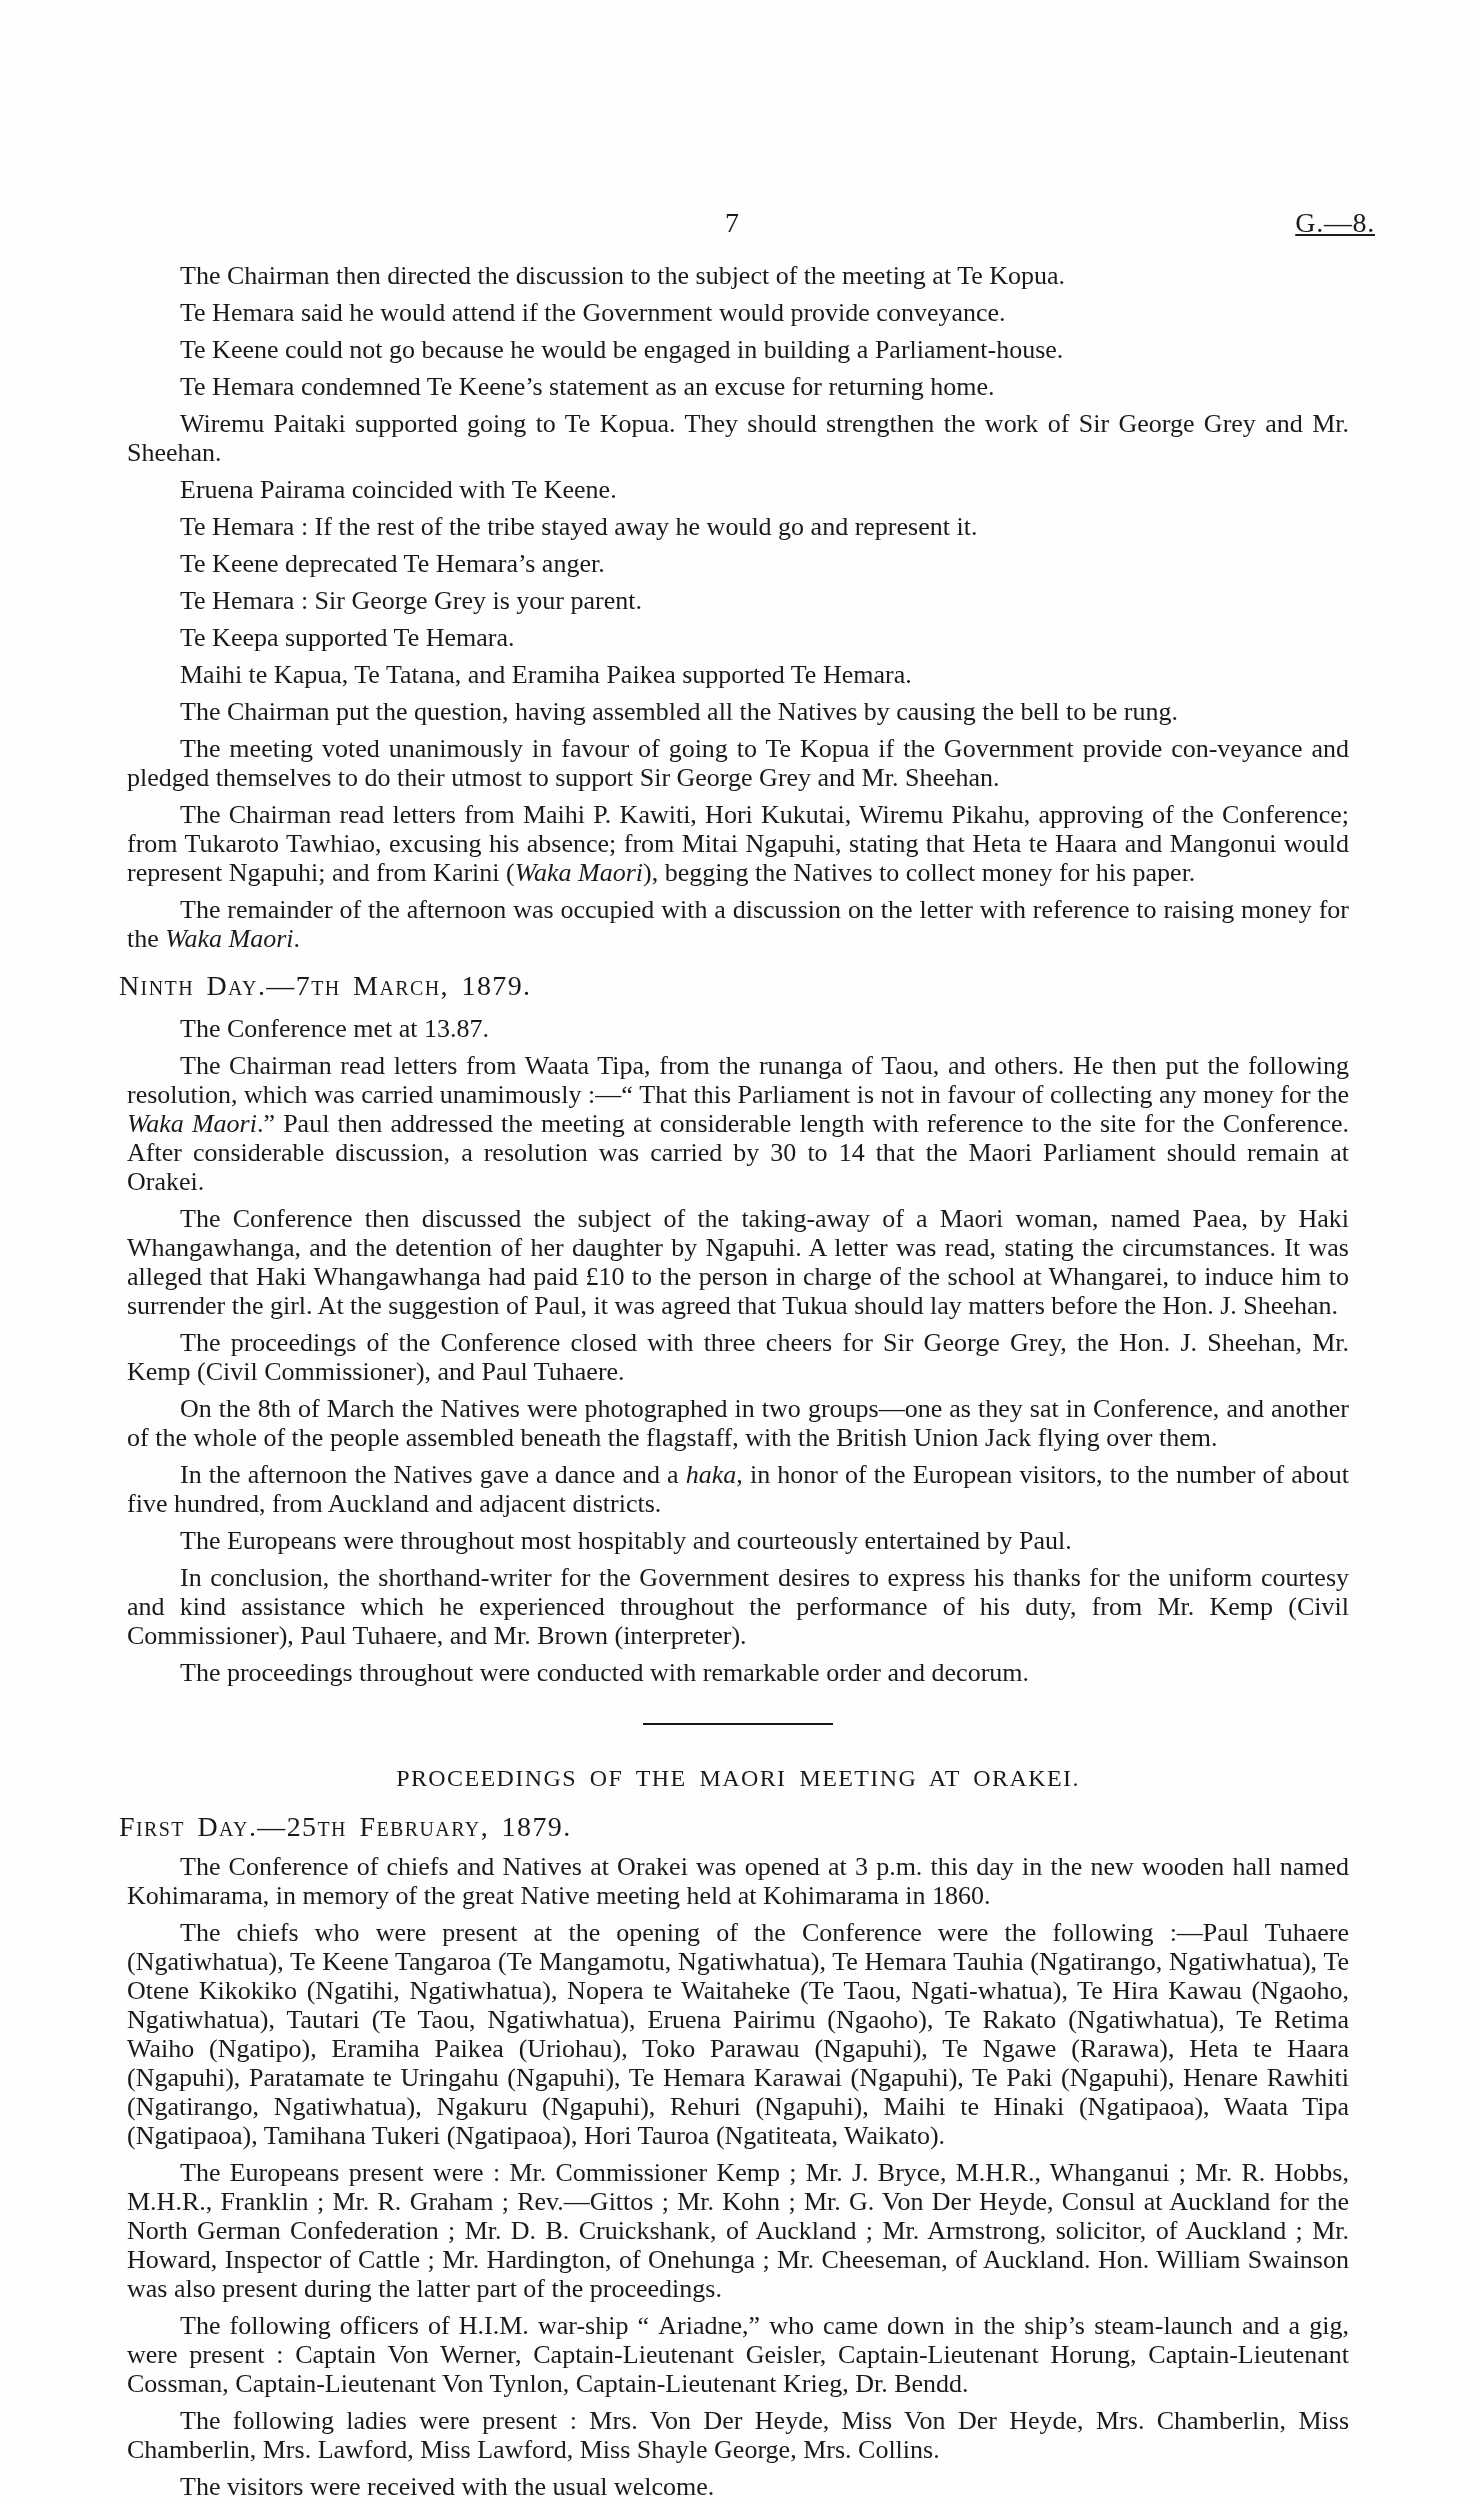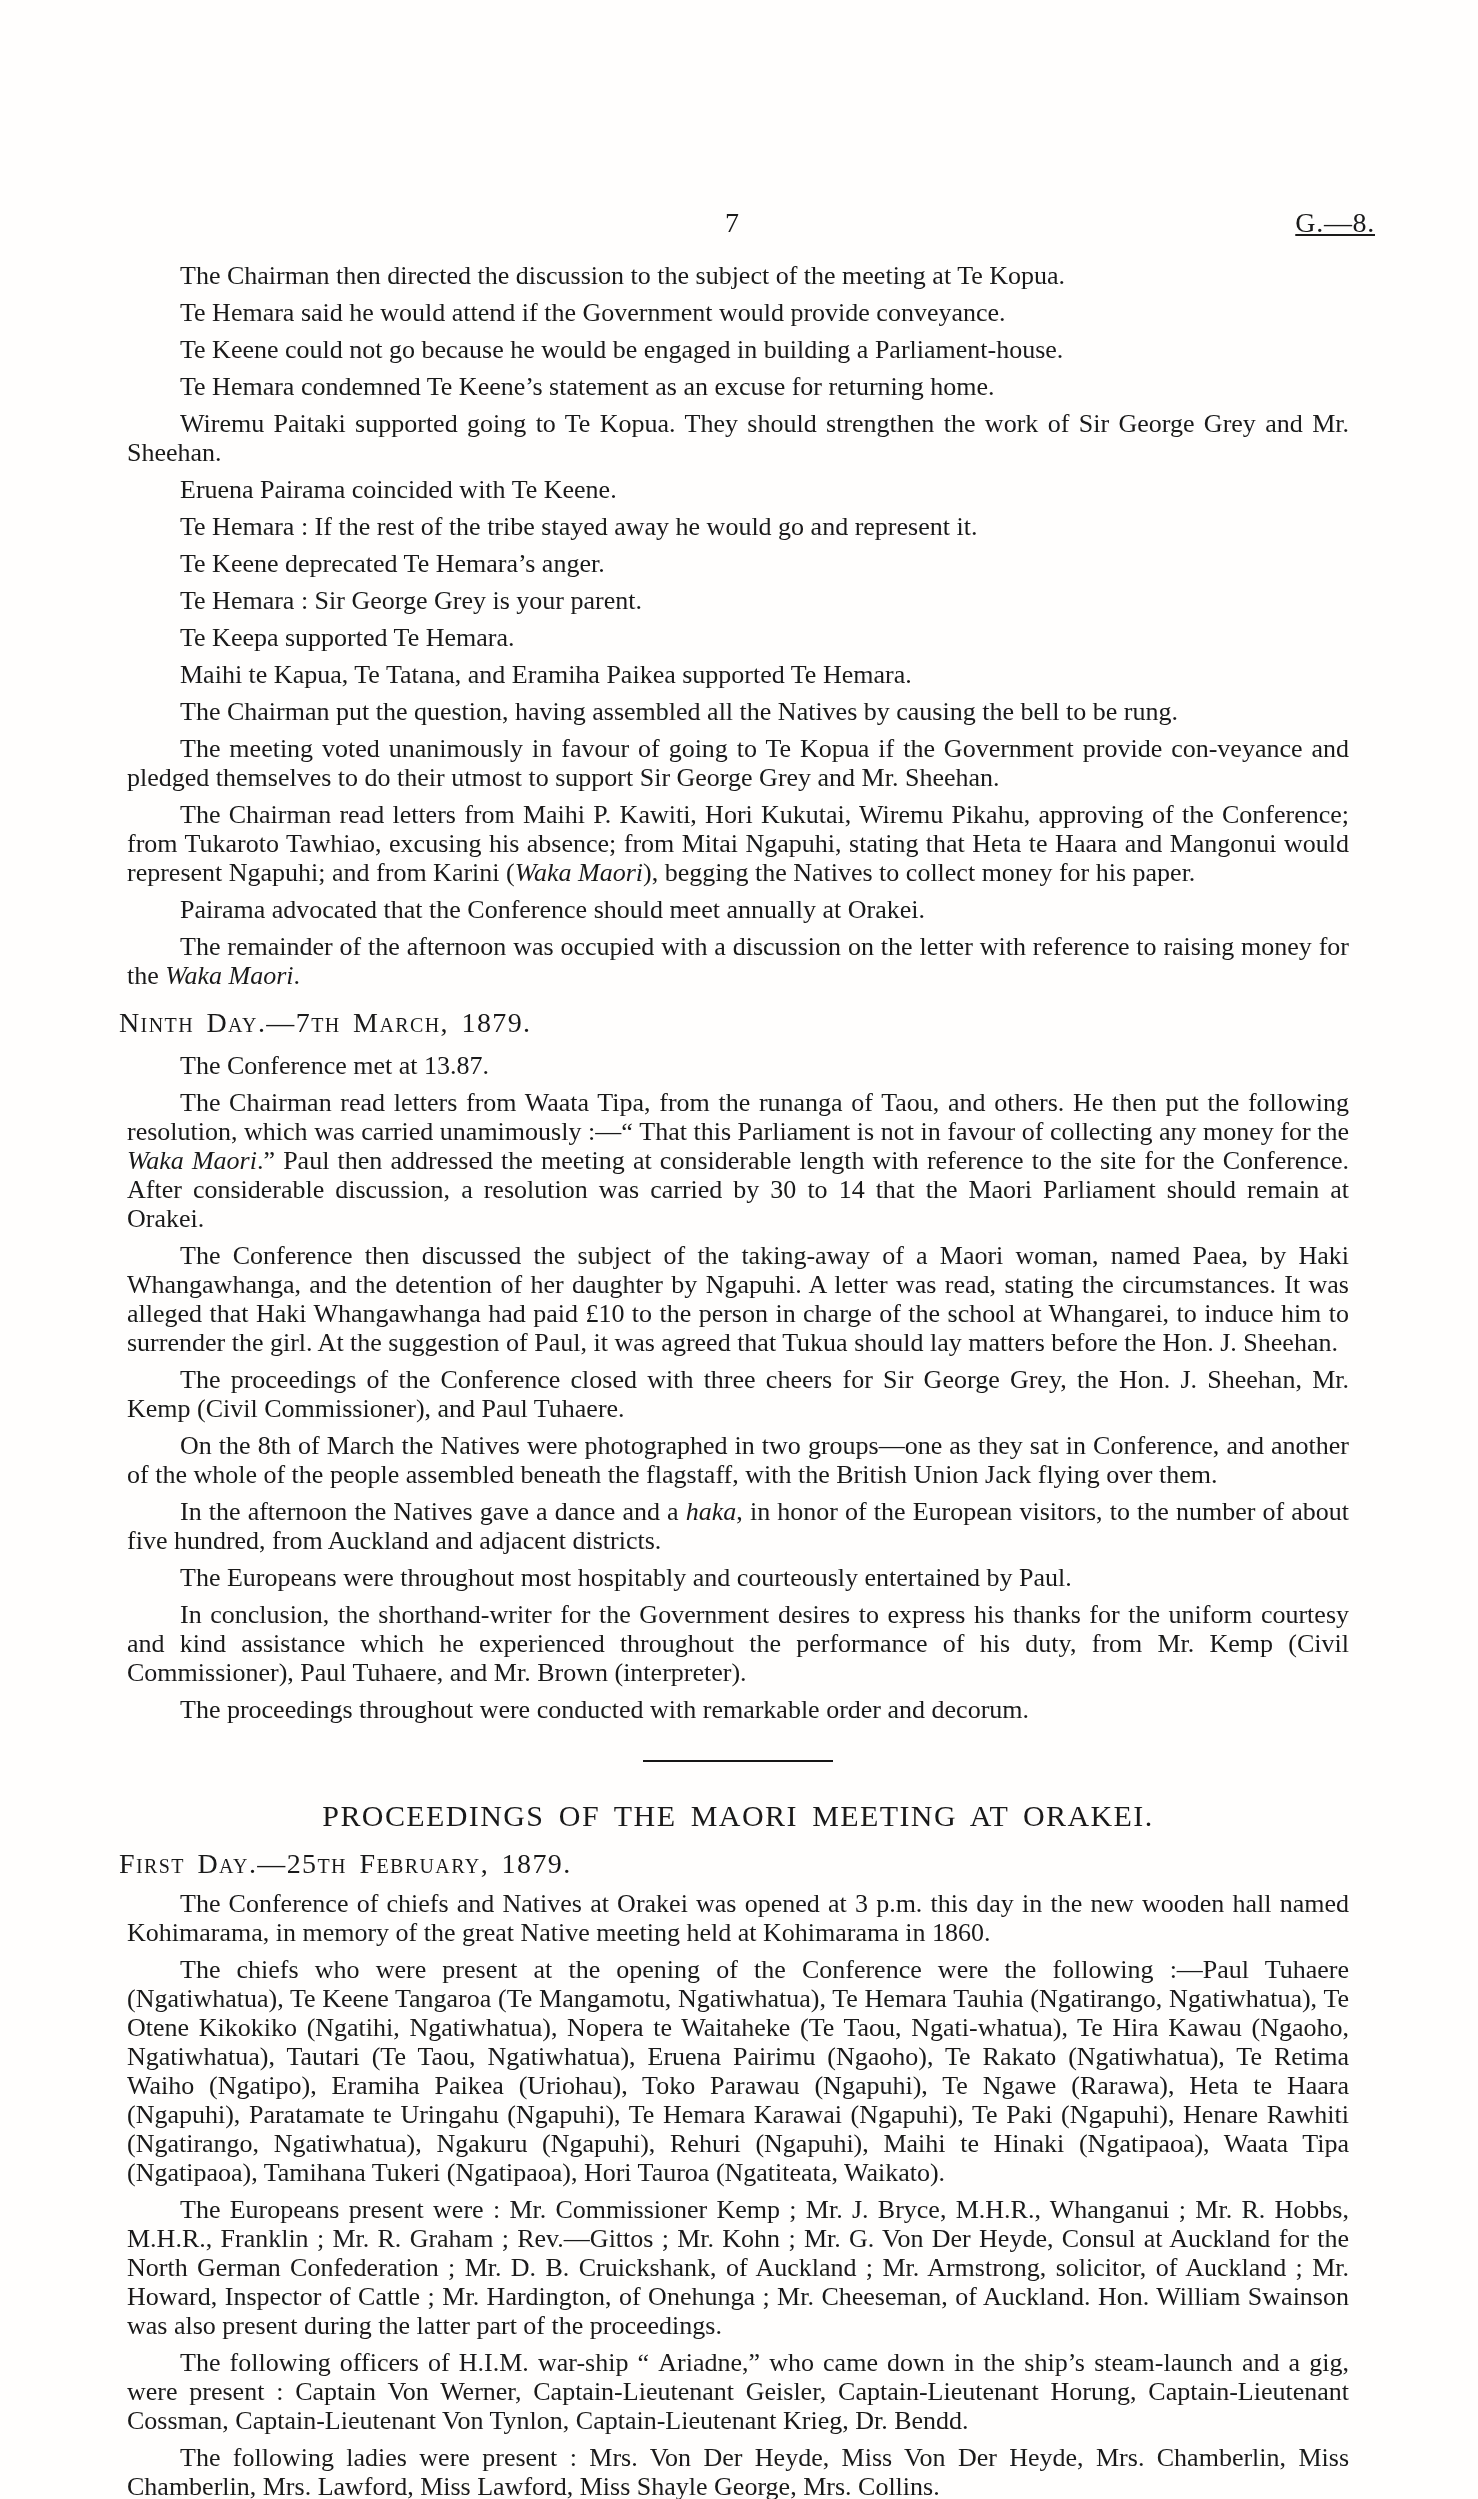--- a/index.html
+++ b/index.html
@@ -55,21 +55,21 @@
   .section-rule {
     width: 190px;
     height: 2.1px;
     background: #161616;
     margin: 36px auto 39px auto;
   }
   .main-heading {
     margin: 0 0 19px 0;
     text-align: center;
     font-weight: normal;
-    font-size: 30px;
+    font-size: 24px;
     letter-spacing: 1.4px;
     word-spacing: 5.5px;
     font-family: Liberation Serif, serif;
   }
   .day-heading.first {
     margin-top: 16px;
     margin-bottom: 11px;
   }
   i { font-style: italic; }
 </style>
@@ -93,21 +93,20 @@
       <p class="para"><span>Wiremu Paitaki supported going to Te Kopua.  They should strengthen the work of Sir George Grey and Mr. Sheehan.</span></p>
       <p class="para"><span>Eruena Pairama coincided with Te Keene.</span></p>
       <p class="para"><span>Te Hemara&nbsp;:  If the rest of the tribe stayed away he would go and represent it.</span></p>
       <p class="para"><span>Te Keene deprecated Te Hemara’s anger.</span></p>
       <p class="para"><span>Te Hemara&nbsp;:  Sir George Grey is your parent.</span></p>
       <p class="para"><span>Te Keepa supported Te Hemara.</span></p>
       <p class="para"><span>Maihi te Kapua, Te Tatana, and Eramiha Paikea supported Te Hemara.</span></p>
       <p class="para"><span>The Chairman put the question, having assembled all the Natives by causing the bell to be rung.</span></p>
       <p class="para"><span>The meeting voted unanimously in favour of going to Te Kopua if the Government provide con-veyance and pledged themselves to do their utmost to support Sir George Grey and Mr. Sheehan.</span></p>
       <p class="para"><span>The Chairman read letters from Maihi P. Kawiti, Hori Kukutai, Wiremu Pikahu, approving of the Conference; from Tukaroto Tawhiao, excusing his absence; from Mitai Ngapuhi, stating that Heta te Haara and Mangonui would represent Ngapuhi; and from Karini (</span><i>Waka Maori</i><span>), begging the Natives to collect money for his paper.</span></p>
-      <p class="para"><span>Pairama advocated that the Conference should meet annually at Orakei.</span></p>
       <p class="para"><span>The remainder of the afternoon was occupied with a discussion on the letter with reference to raising money for the </span><i>Waka Maori</i><span>.</span></p>
     </div>
 
     <h3 class="day-heading">Ninth Day.—7th March, 1879.</h3>
 
     <div>
       <p class="para"><span>The Conference met at 13.87.</span></p>
       <p class="para"><span>The Chairman read letters from Waata Tipa, from the runanga of Taou, and others.  He then put the following resolution, which was carried unamimously&nbsp;:—“&nbsp;That this Parliament is not in favour of collecting any money for the </span><i>Waka Maori</i><span>.”  Paul then addressed the meeting at considerable length with reference to the site for the Conference.  After considerable discussion, a resolution was carried by 30 to 14 that the Maori Parliament should remain at Orakei.</span></p>
       <p class="para"><span>The Conference then discussed the subject of the taking-away of a Maori woman, named Paea, by Haki Whangawhanga, and the detention of her daughter by Ngapuhi.  A letter was read, stating the circumstances.  It was alleged that Haki Whangawhanga had paid £10 to the person in charge of the school at Whangarei, to induce him to surrender the girl.  At the suggestion of Paul, it was agreed that Tukua should lay matters before the Hon. J. Sheehan.</span></p>
       <p class="para"><span>The proceedings of the Conference closed with three cheers for Sir George Grey, the Hon. J. Sheehan, Mr. Kemp (Civil Commissioner), and Paul Tuhaere.</span></p>

